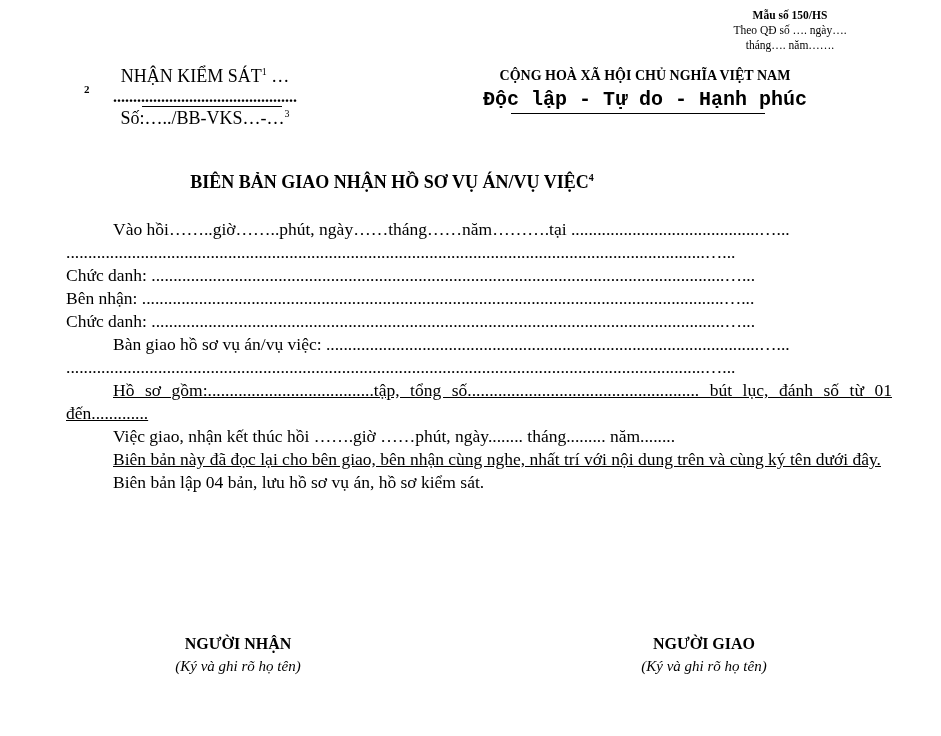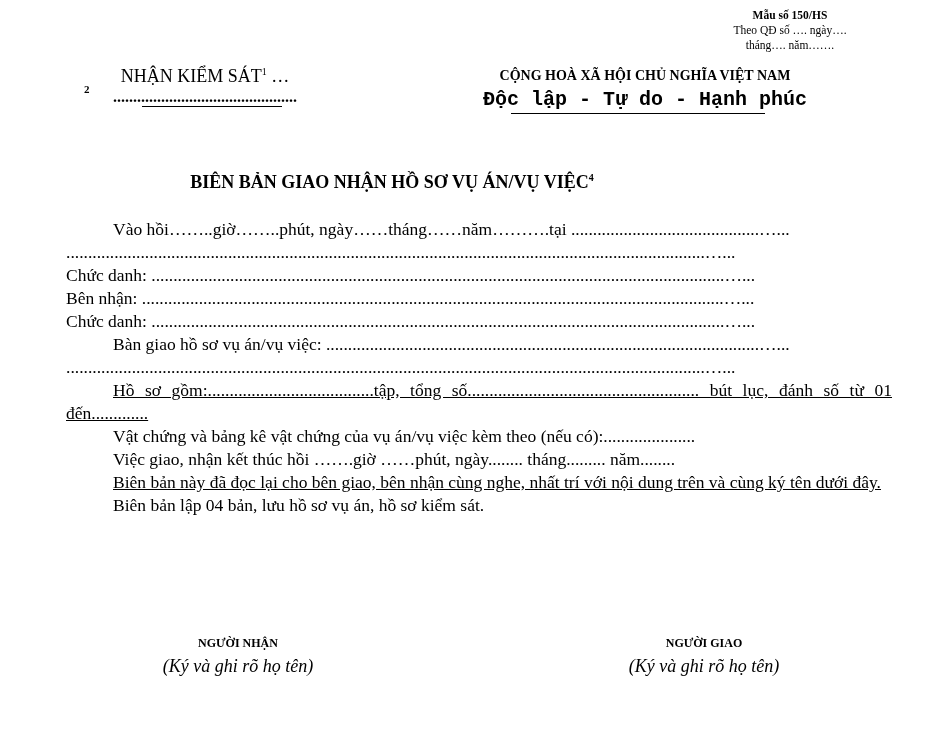--- a/index.html
+++ b/index.html
@@ -30,59 +30,59 @@
 
   .doc-title { position: absolute; left: 0; top: 172px; width: 784px; text-align: center; font-size: 18px; font-weight: bold; }
 
   .body-text { position: absolute; left: 66px; top: 218px; width: 826px; font-size: 17.5px; line-height: 23px; }
   .line { white-space: nowrap; overflow: hidden; height: 23px; }
   .indent { padding-left: 47px; }
   .wrap { white-space: normal; height: auto; text-align: justify; text-decoration: underline; }
   .wrap.indent { text-indent: 47px; padding-left: 0; }
 
   .sign { position: absolute; top: 632px; width: 260px; text-align: center; }
-  .sign .role { font-size: 12px; font-weight: bold; line-height: 23px; }
-  .sign .note { font-size: 18px; font-style: italic; line-height: 23px; }
+  .sign .role { font-size: 16px; font-weight: bold; line-height: 23px; }
+  .sign .note { font-size: 15px; font-style: italic; line-height: 23px; }
 </style>
 </head>
 <body>
 
 <div class="form-code">
   <div class="b">Mẫu số 150/HS</div>
   <div>Theo QĐ số …. ngày….</div>
   <div>tháng…. năm…….</div>
 </div>
 
 <div class="left-head">
   <div class="agency"><span>NHẬN KIỂM SÁT</span><sup>1</sup><span> …</span></div>
   <div class="unit-line">
     <span class="num2">2</span>
     <span>..............................................</span>
   </div>
+  <div class="so-line"><span>Số:…../BB-VKS…-…</span><sup>3</sup></div>
 </div>
 <div class="unit-underline"></div>
 
 <div class="right-head">
   <div class="nation">CỘNG HOÀ XÃ HỘI CHỦ NGHĨA VIỆT NAM</div>
   <div class="motto">Độc lập - Tự do - Hạnh phúc</div>
 </div>
 <div class="motto-underline"></div>
 
 <div class="doc-title"><span>BIÊN BẢN GIAO NHẬN HỒ SƠ VỤ ÁN/VỤ VIỆC</span><sup>4</sup></div>
 
 <div class="body-text">
   <div class="line indent">Vào hồi……..giờ……..phút, ngày……tháng……năm……….tại ...........................................…...</div>
   <div class="line">..................................................................................................................................................…...</div>
   <div class="line">Chức danh: ...................................................................................................................................…...</div>
   <div class="line">Bên nhận: .....................................................................................................................................…...</div>
   <div class="line">Chức danh: ...................................................................................................................................…...</div>
   <div class="line indent">Bàn giao hồ sơ vụ án/vụ việc: ...................................................................................................…...</div>
   <div class="line">..................................................................................................................................................…...</div>
   <div class="wrap indent">Hồ sơ gồm:......................................tập, tổng số..................................................... bút lục, đánh số từ 01 đến.............</div>
-  <div class="line indent">Vật chứng và bảng kê vật chứng của vụ án/vụ việc kèm theo (nếu có):.....................</div>
   <div class="line indent">Việc giao, nhận kết thúc hồi …….giờ ……phút, ngày........ tháng......... năm........</div>
   <div class="wrap indent">Biên bản này đã đọc lại cho bên giao, bên nhận cùng nghe, nhất trí với nội dung trên và cùng ký tên dưới đây.</div>
   <div class="line indent">Biên bản lập 04 bản, lưu hồ sơ vụ án, hồ sơ kiểm sát.</div>
 </div>
 
 <div class="sign" style="left:108px;">
   <div class="role">NGƯỜI NHẬN</div>
   <div class="note">(Ký và ghi rõ họ tên)</div>
 </div>
 <div class="sign" style="left:574px;">

